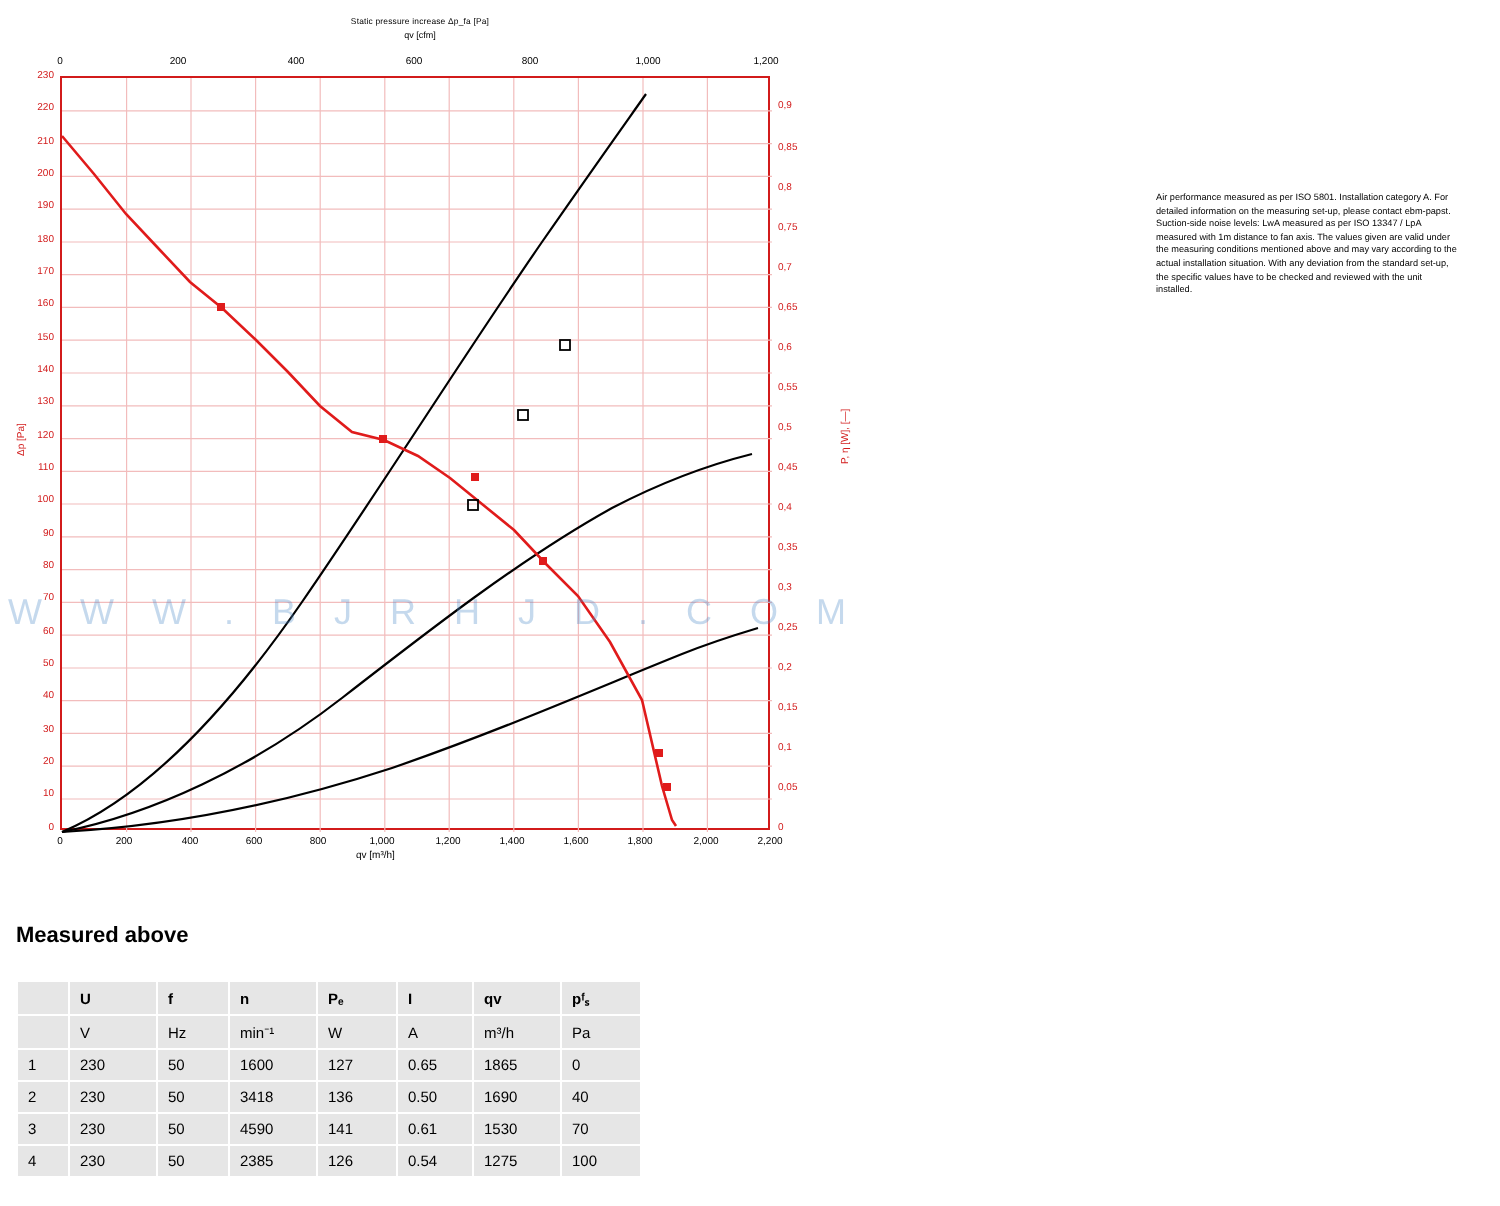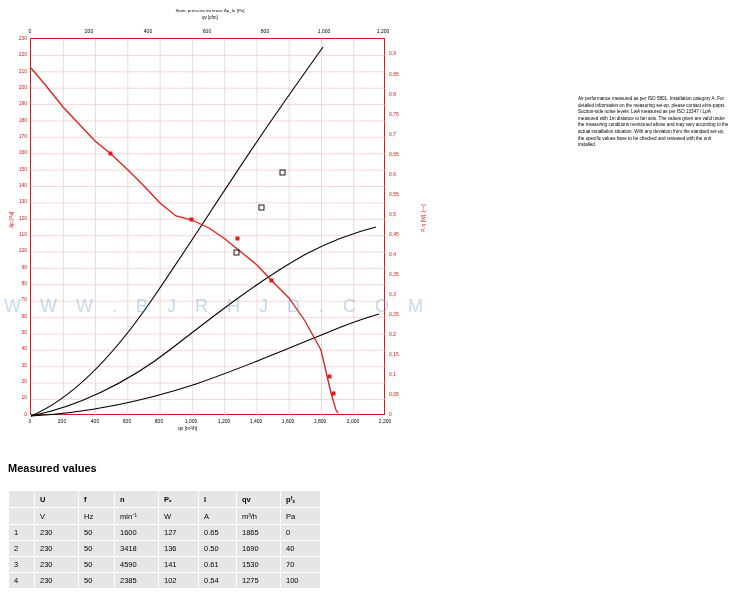--- a/index.html
+++ b/index.html
@@ -285,21 +285,21 @@
     <div class="tick right" style="left:389px; top:391px;">0,05</div>
     <div class="tick right" style="left:389px; top:411px;">0</div>
   </div>
 
   <div id="watermark">
     <div id="wm-url">W W W . B J R H J D . C O M</div>
   </div>
 
   <div id="note">Air performance measured as per ISO 5801. Installation category A. For detailed information on the measuring set-up, please contact ebm-papst. Suction-side noise levels: LwA measured as per ISO 13347 / LpA measured with 1m distance to fan axis. The values given are valid under the measuring conditions mentioned above and may vary according to the actual installation situation. With any deviation from the standard set-up, the specific values have to be checked and reviewed with the unit installed.</div>
 
-  <div id="measured-title">Measured values</div>
+  <div id="measured-title">Measured above</div>
 
   <table id="mv-table">
     <thead>
       <tr>
         <th class="c0"></th>
         <th class="c1">U</th>
         <th class="c2">f</th>
         <th class="c3">n</th>
         <th class="c4">Pₑ</th>
         <th class="c5">I</th>
@@ -346,21 +346,21 @@
         <td>141</td>
         <td>0.61</td>
         <td>1530</td>
         <td>70</td>
       </tr>
       <tr>
         <td>4</td>
         <td>230</td>
         <td>50</td>
         <td>2385</td>
-        <td>102</td>
+        <td>126</td>
         <td>0.54</td>
         <td>1275</td>
         <td>100</td>
       </tr>
     </tbody>
   </table>
 
 </div>
 
 </body></html>

